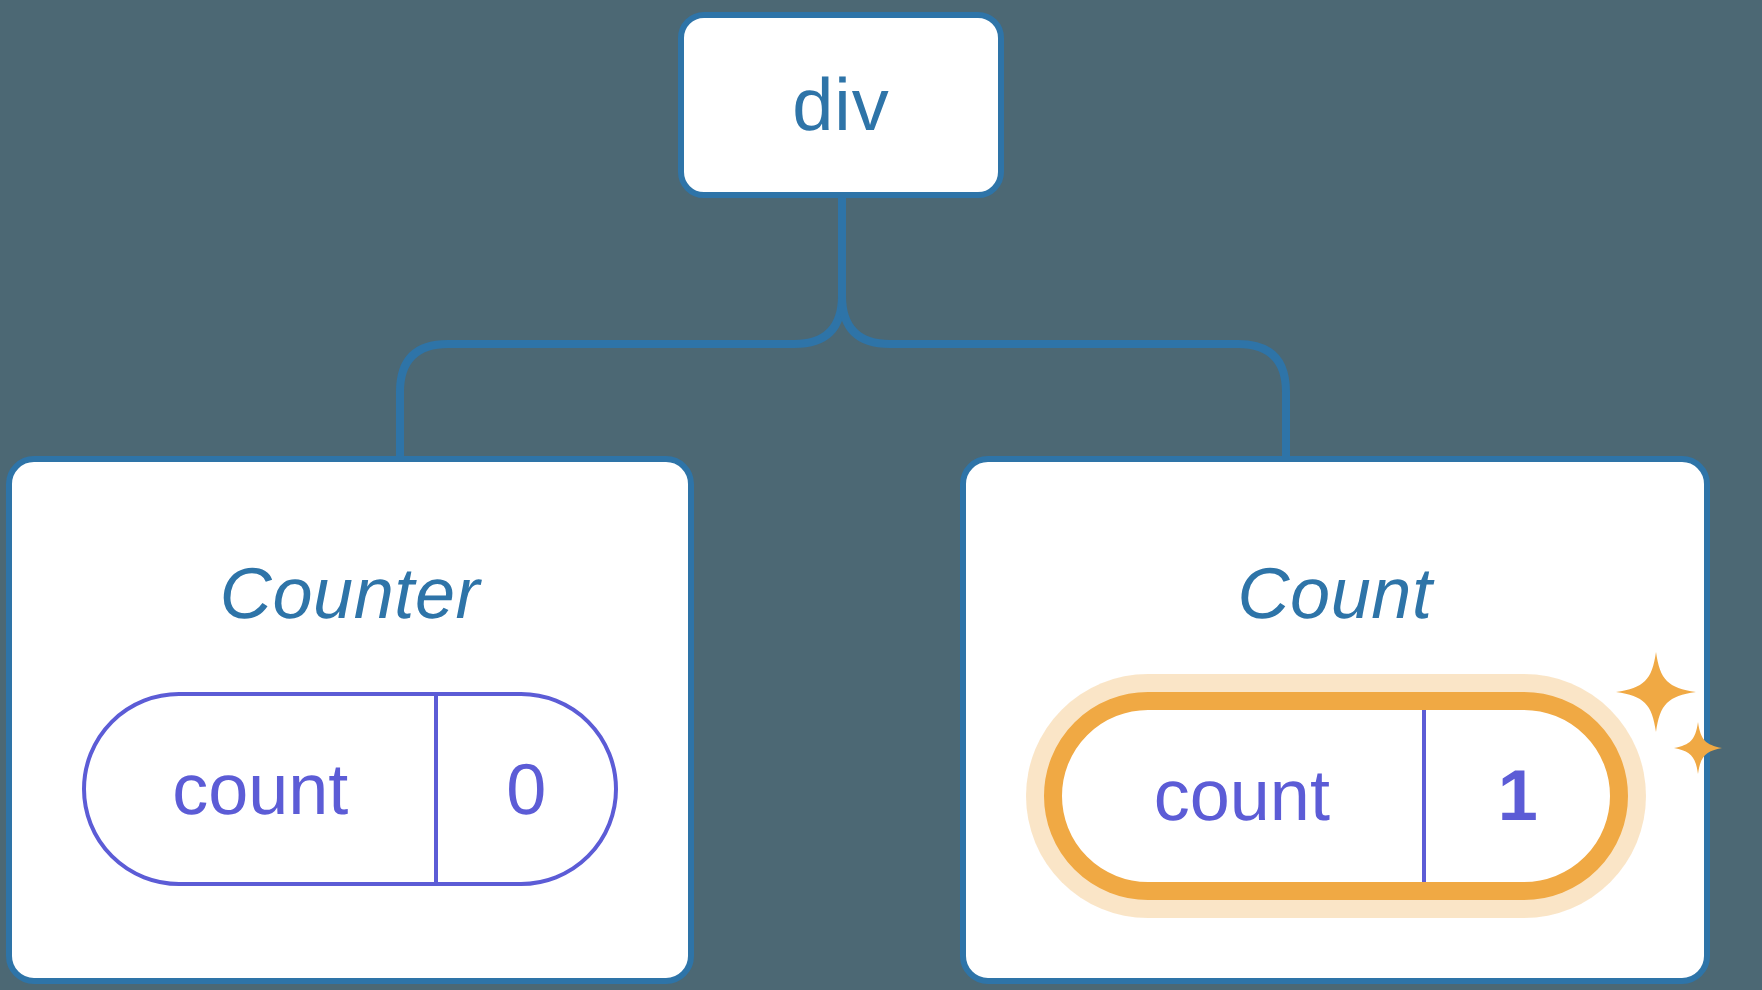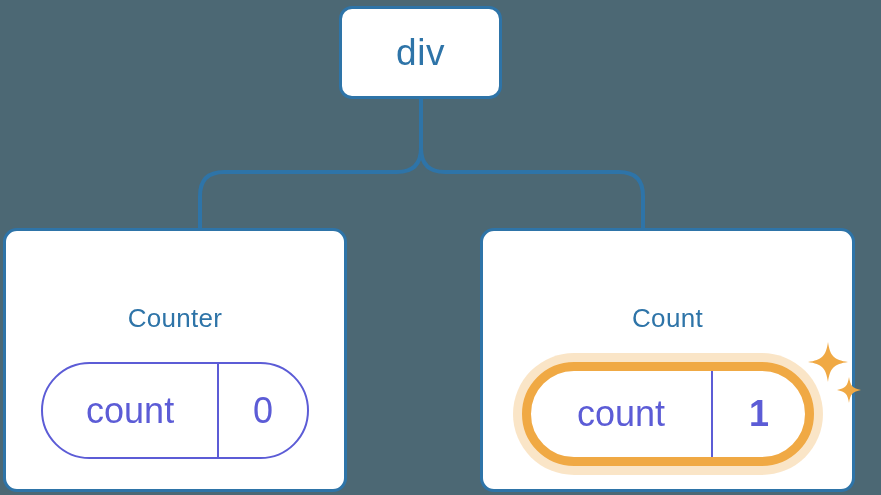--- a/index.html
+++ b/index.html
@@ -69,24 +69,25 @@
     height: 264px;
   }
   .card-right {
     left: 480px;
     top: 228px;
     width: 375px;
     height: 264px;
   }
   .card-title {
     color: #2e74a8;
-    font-size: 26px;
+    font-size: 36px;
     line-height: 1;
-    margin-top: 74px;
+    margin-top: 48px;
     letter-spacing: 0.3px;
+    font-style: italic;
   }
 
   
   .pill-wrap {
     position: relative;
     margin-top: 31px;
     display: flex;
     align-items: center;
     justify-content: center;
   }

